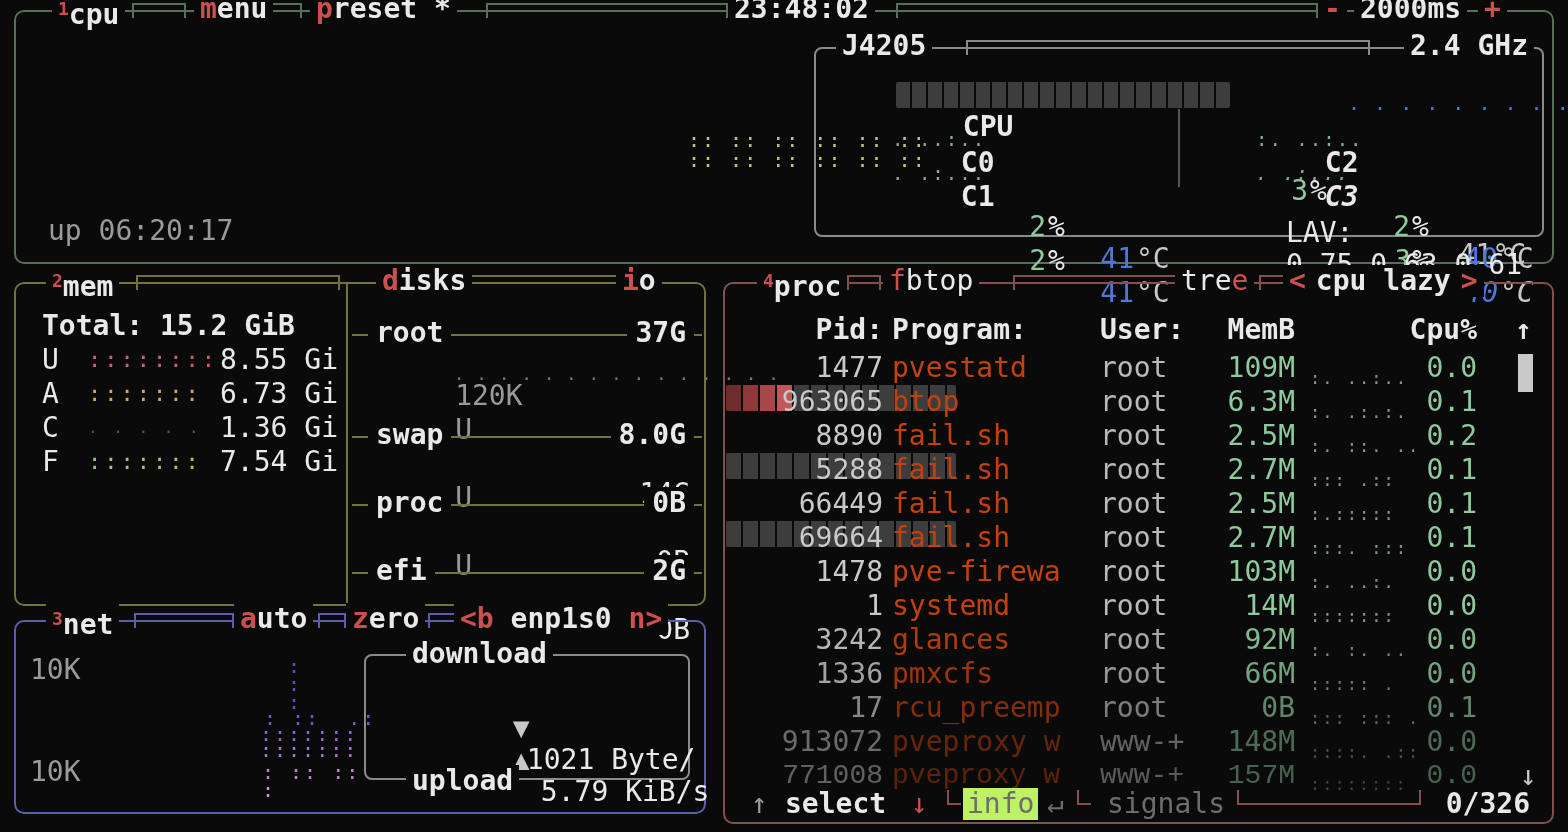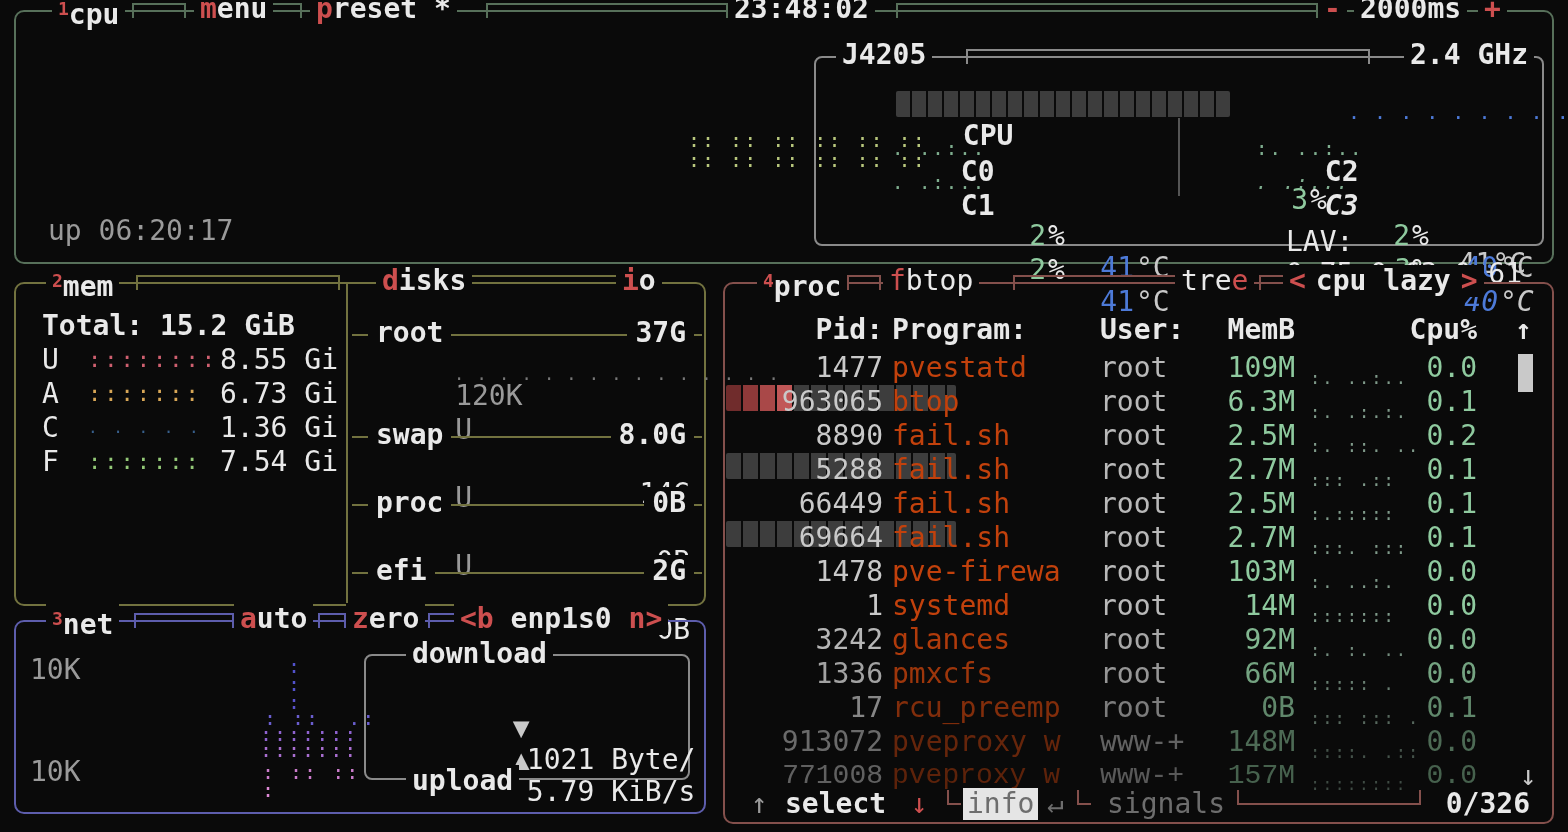--- a/index.html
+++ b/index.html
@@ -13,21 +13,21 @@
   .inner{position:absolute;border:2px solid #8a8a8a;border-radius:8px;--bc:#8a8a8a;}
   .ttl{position:absolute;top:-19px;background:#0a0a0a;padding:0 6px;white-space:pre;z-index:3;}
   .ttlb{position:absolute;bottom:-19px;background:#0a0a0a;padding:0 6px;white-space:pre;z-index:3;}
   .b{font-weight:bold}.g{color:#9a9a9a}.dg{color:#6d6d6d}
   .r{color:#cd4f4f}.grn{color:#8fca9f}.bl{color:#4d7ad8}.lg{color:#c9c9c9}
   .sup{font-size:18px;vertical-align:9px;font-weight:bold;color:#cd4f4f;}
   .nub{position:absolute;top:-9px;height:13px;border-top:2px solid var(--bc);
        border-left:2px solid var(--bc);border-right:2px solid var(--bc);z-index:2;}
   .row{position:absolute;white-space:pre;}
   
-  #cpu-inner{left:798px;top:44px;width:726px;height:186px;}
+  #cpu-inner{left:798px;top:35px;width:726px;height:186px;}
   .cbar{position:absolute;height:26px;border-radius:2px;
     background:repeating-linear-gradient(90deg,transparent 0 14px,#0a0a0a 14px 16px),linear-gradient(90deg,#3d3d3d 0 100%);}
   .coredots{font-size:19px;color:#7fae8f;letter-spacing:2px;}
   .vdiv{position:absolute;width:2px;background:#555;top:60px;bottom:48px;left:362px;}
   
   .memdiv{position:absolute;left:330px;top:0;bottom:0;width:2px;background:#72723f;}
   .mrow{position:absolute;left:26px;width:296px;display:flex;align-items:center;}
   .mlabel{width:46px;}
   .mval{margin-left:auto;}
   .mdots{font-size:22px;letter-spacing:3px;}
@@ -215,21 +215,21 @@
     <span class="ng" style="left:246px;top:158px;color:#df8ad6;">:</span>
 
     <div class="inner" id="dl-box">
       <span class="ttl b" style="left:40px;top:-18px;">download</span>
       <div class="row" style="left:12px;top:24px;">
         <span class="lg">▼</span>
         <span style="margin-left:14px;">1021 Byte/</span>
       </div>
       <div class="row" style="left:12px;top:56px;">
         <span class="lg">▲</span>
-        <span style="margin-left:14px;">5.79 KiB/s</span>
+        <span style="margin-left:28px;">5.79 KiB/s</span>
       </div>
       <span class="ttlb b" style="left:40px;">upload</span>
     </div>
   </div>
 
   <div class="box" id="proc-box">
     <div class="nub" style="left:122px;width:30px;"></div>
     <div class="nub" style="left:288px;width:160px;"></div>
     <div class="nub" style="left:534px;width:22px;"></div>
     <span class="ttl b" style="left:32px;"><span class="sup">4</span><span>proc</span></span>
@@ -355,20 +355,20 @@
 
     <span class="row lg" style="left:795px;top:476px;">↓</span>
 
     <div style="position:absolute;left:0;top:504px;width:100%;height:34px;">
       <div class="fbkt" style="left:222px;top:2px;width:12px;border-right:none;"></div>
       <div class="fbkt" style="left:352px;top:2px;width:12px;border-right:none;"></div>
       <div class="fbkt" style="left:512px;top:2px;width:180px;"></div>
       <span class="row g" style="left:22px;background:#0a0a0a;padding:0 4px;">↑</span>
       <span class="row b" style="left:56px;background:#0a0a0a;padding:0 4px;">select</span>
       <span class="row r" style="left:182px;background:#0a0a0a;padding:0 4px;">↓</span>
-      <span class="row dg" style="left:238px;background:#e5e5e5;padding:0 4px;">info</span>
+      <span class="row dg" style="left:238px;background:#bef264;padding:0 4px;">info</span>
       <span class="row dg" style="left:318px;background:#0a0a0a;padding:0 4px;">↵</span>
       <span class="row dg" style="left:378px;background:#0a0a0a;padding:0 4px;">signals</span>
       <span class="row b" style="right:18px;background:#0a0a0a;padding:0 4px;">0/326</span>
     </div>
   </div>
 
 </div>
 
 </body></html>

